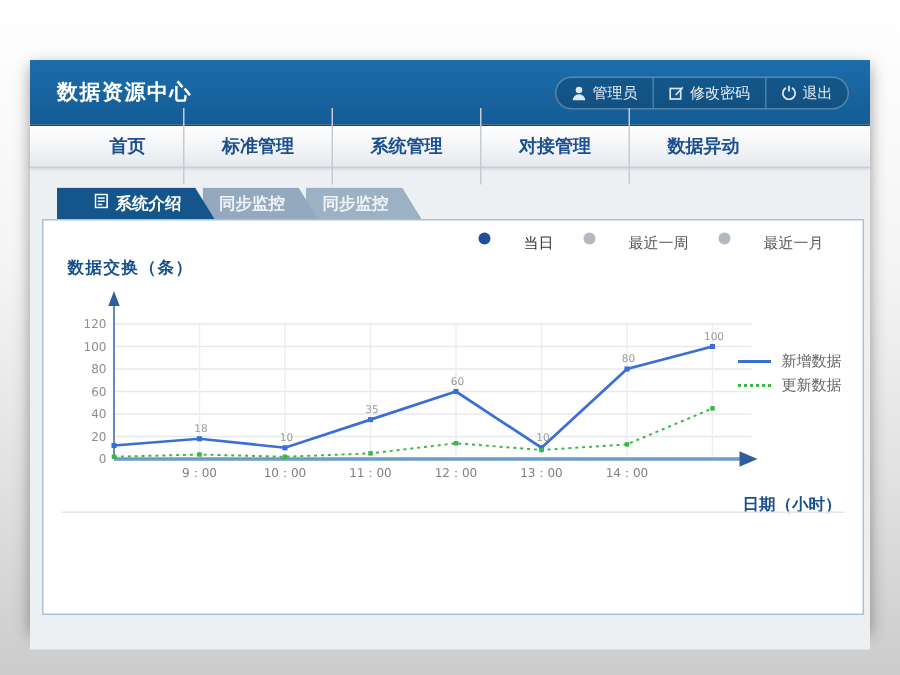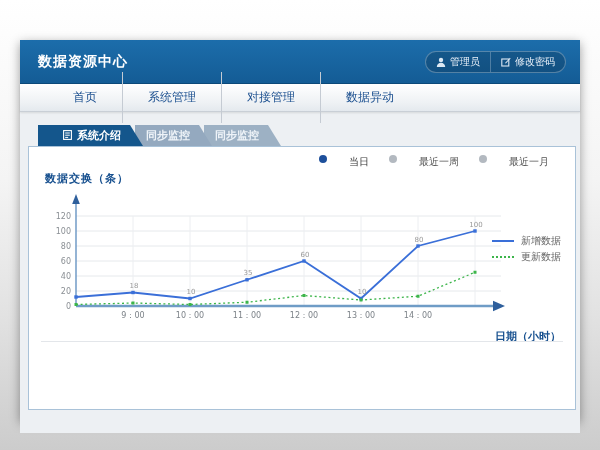--- a/index.html
+++ b/index.html
@@ -24,21 +24,21 @@
     border-radius:12px; height:22px; overflow:hidden; }
   .hdr-btn { display:flex; align-items:center; gap:4px; padding:0 10px; height:100%;
     color:#e8f0f8; font-size:10px; cursor:pointer; }
   .hdr-btn + .hdr-btn { border-left:1px solid rgba(255,255,255,.25); }
   .hdr-btn svg { display:block; }
 
   
   .nav { height:28px; display:flex; align-items:center; padding-left:28px;
     background:linear-gradient(180deg,#ffffff 0%,#eef1f4 70%,#e4e9ee 100%);
     border-bottom:1px solid #c9cfd6; box-shadow:0 1px 2px rgba(0,0,0,.10); position:relative; z-index:2; }
-  .nav-item { padding:12px 25px; font-size:12px; font-weight:normal; color:#1b4f8f; cursor:pointer; line-height:27px; }
+  .nav-item { padding:12px 25px; font-size:12px; font-weight:bold; color:#1b4f8f; cursor:pointer; line-height:27px; }
   .nav-item + .nav-item { border-left:1px solid #c5cbd3; }
 
   
   .content { position:relative; height:308px; background:#edf0f3; }
 
   .tabs { display:flex; align-items:flex-end; margin:13px 0 0 18px; height:21px; }
   .tab { height:21px; display:flex; align-items:center; gap:5px; font-size:11px; font-weight:bold;
     color:#fff; padding:0 22px 0 11px; cursor:pointer;
     clip-path:polygon(0 0, calc(100% - 13px) 0, 100% 100%, 0 100%); }
   .tab.active { background:#14568c; z-index:3; position:relative;padding-left:25px; }
@@ -91,25 +91,35 @@
       </div>
       <div class="hdr-btn">
         <span>
           <svg width="10" height="10" viewBox="0 0 10 10">
               <rect x="0.8" y="2" width="7" height="7" fill="none" stroke="#dce8f3" stroke-width="1.1"></rect>
               <path d="M4 6 L9 0.8 L9.6 1.6 L4.8 6.6 z" fill="#dce8f3"></path>
             </svg>
         </span>
         <span>修改密码</span>
       </div>
+      <div class="hdr-btn">
+        <span>
+          <svg width="10" height="10" viewBox="0 0 10 10">
+              <path d="M3 1.6 a4.1 4.1 0 1 0 4 0" fill="none" stroke="#dce8f3" stroke-width="1.2"></path>
+              <line x1="5" y1="0" x2="5" y2="4" stroke="#dce8f3" stroke-width="1.2"></line>
+            </svg>
+        </span>
+        <span>退出</span>
+      </div>
     </div>
   </div>
 
   <div class="nav">
     <div class="nav-item">首页</div>
+    <div class="nav-item">标准管理</div>
     <div class="nav-item">系统管理</div>
     <div class="nav-item">对接管理</div>
     <div class="nav-item">数据异动</div>
   </div>
 
   <div class="content">
 
     <div class="tabs">
       <div class="tab active">
         <span>

